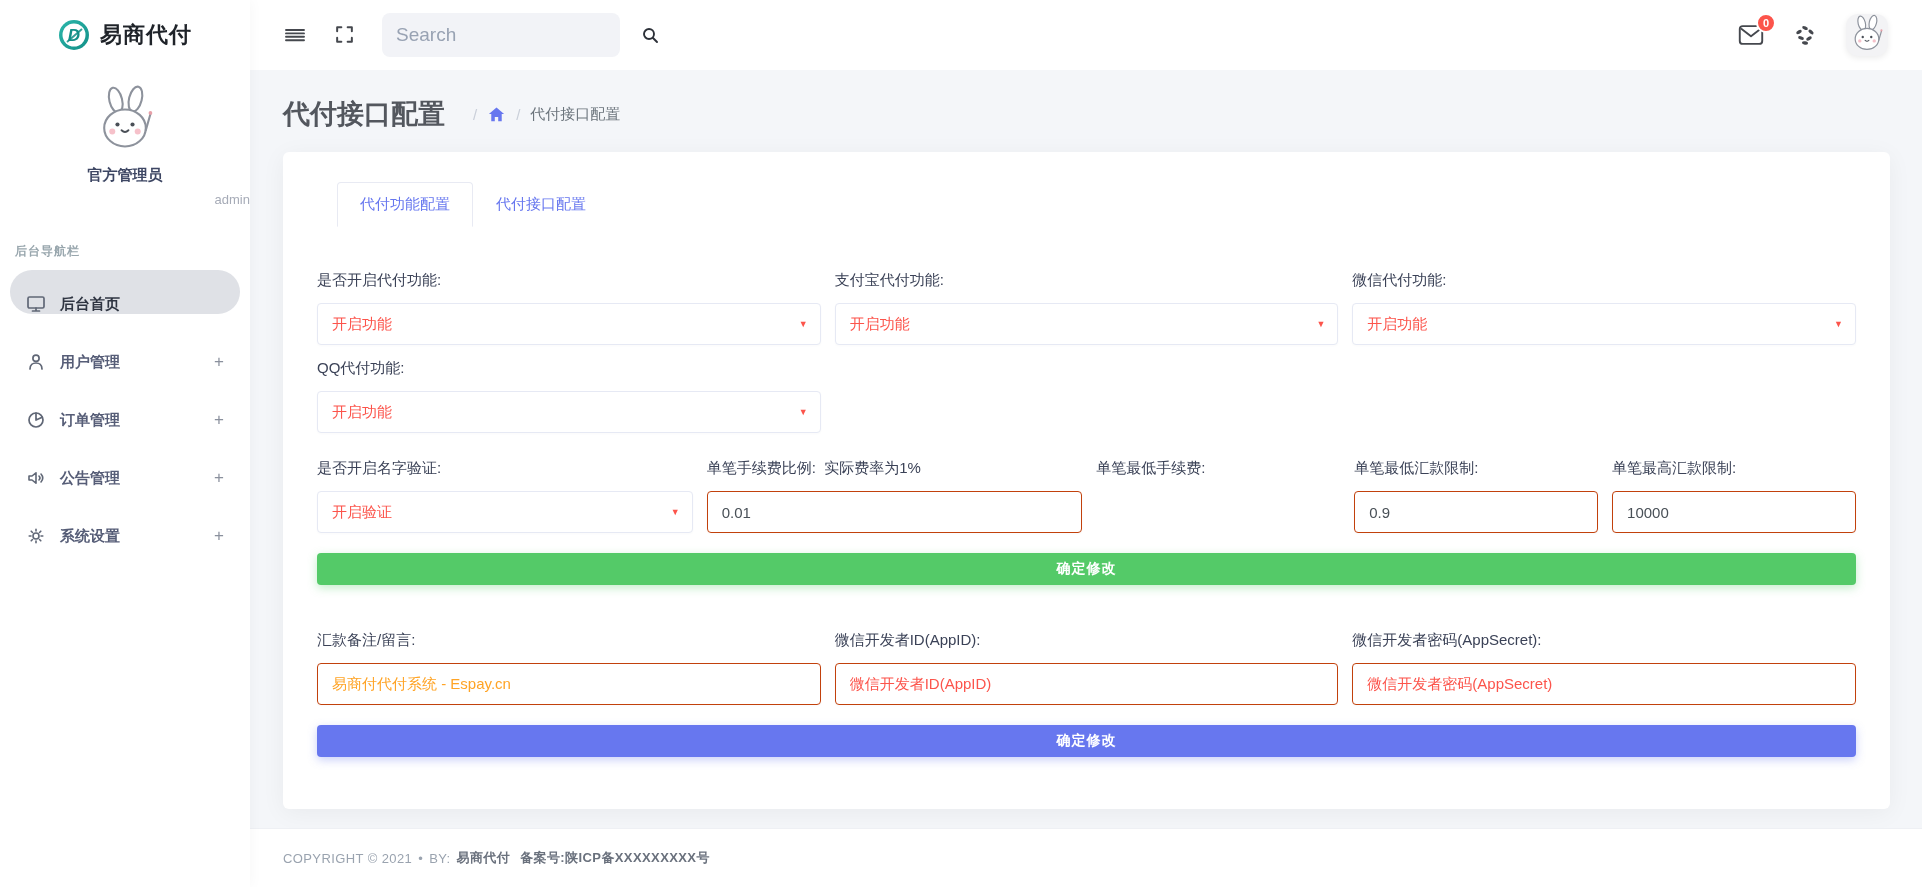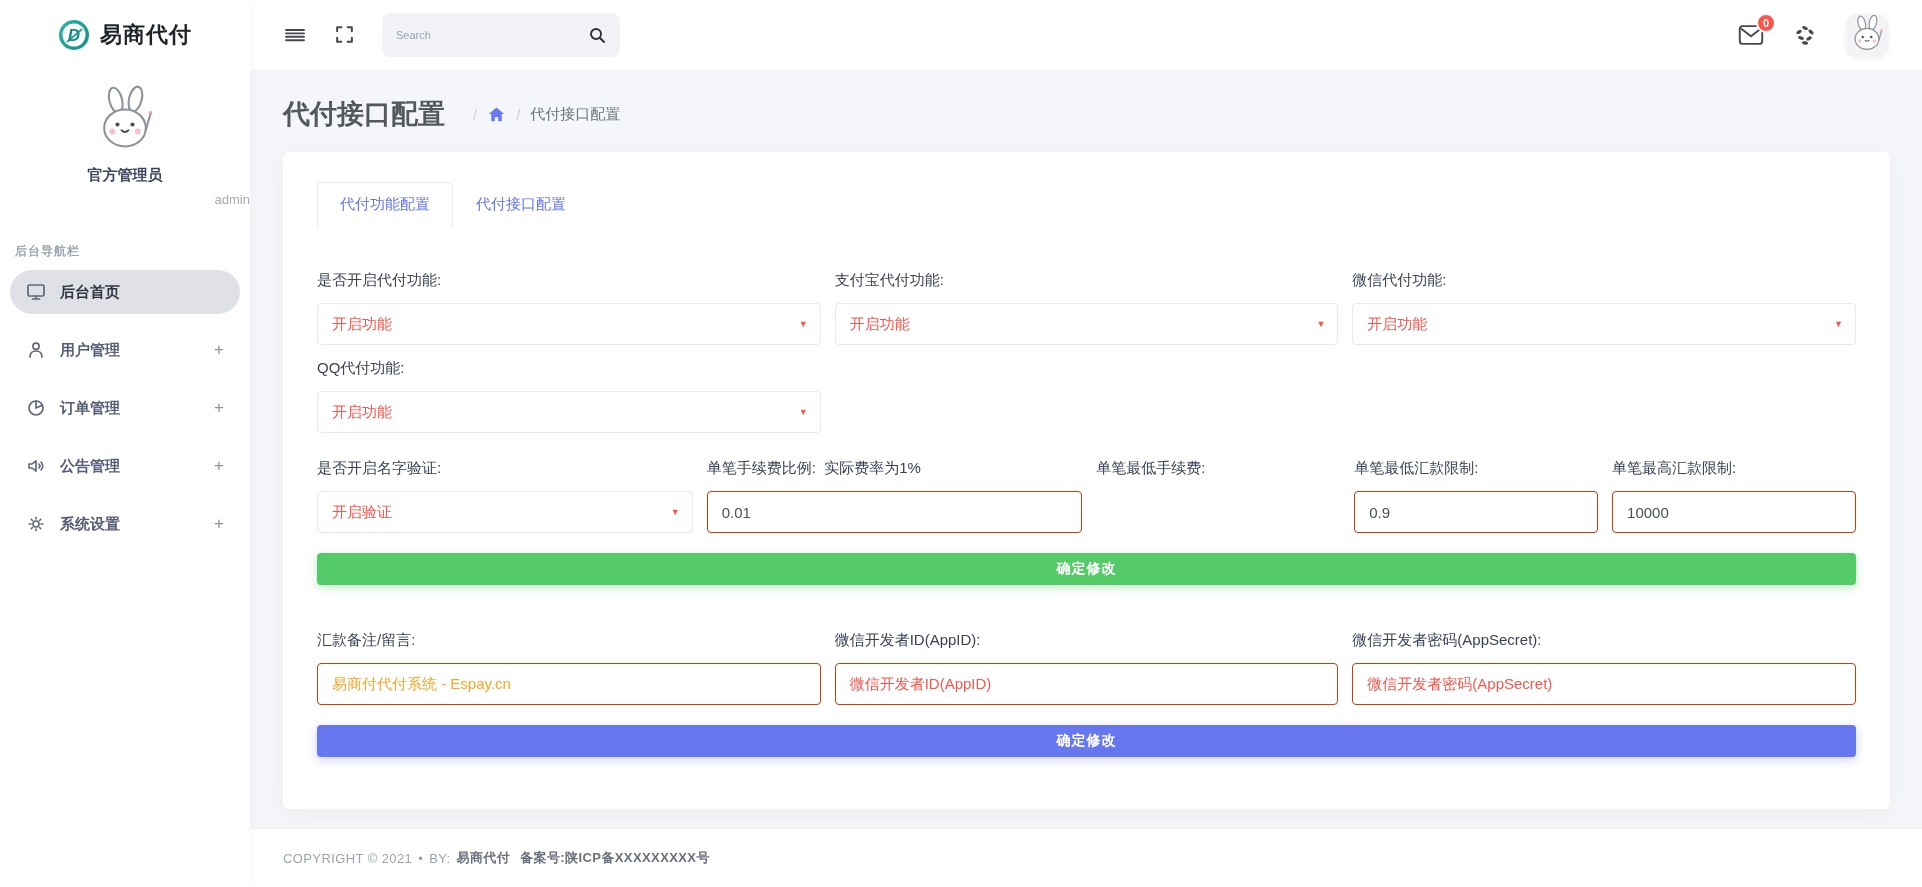--- a/index.html
+++ b/index.html
@@ -16,21 +16,21 @@
     background:#fff; z-index:5; box-shadow: 0 0 14px rgba(0,0,0,0.04);
   }
   .brand { height:70px; display:flex; align-items:center; justify-content:center; gap:10px; }
   .brand-name { font-size:22px; font-weight:bold; color:#1f2329; letter-spacing:1px; }
   .user-block { text-align:center; padding:14px 0 20px; }
   .user-avatar { width:74px; height:74px; margin:0 auto; }
   .user-name { font-size:15px; font-weight:bold; color:#3d4663; margin-top:8px; }
   .user-role { font-size:13px; color:#a6abb7; margin-top:7px;text-align:right; }
   .side-section { font-size:12px; font-weight:bold; color:#98a6ad; letter-spacing:1px; margin:16px 0 10px 15px; }
   .side-item {
-    display:flex; align-items:center; height:44px; margin:2px 10px;
+    display:flex; align-items:flex-end; height:44px; margin:2px 10px;
     padding:0 16px; border-radius:30px; cursor:pointer;
     font-size:15px; color:#565d77; font-weight:600;
   }
   .side-item.active { background:#dfe1e6; color:#2f3542; }
   .side-item + .side-item { margin-top:14px; }
   .side-icon { width:20px; height:20px; margin-right:14px; flex:0 0 auto; color:#606776; }
   .side-plus { margin-left:auto; font-size:17px; color:#8a909d; font-weight:400; }
   
   .topbar {
     position:absolute; left:250px; top:0; right:0; height:70px; background:#fff;
@@ -38,21 +38,21 @@
   }
   .tb-icon { width:22px; height:22px; color:#45484e; cursor:pointer; }
   .hamburger { margin-right:28px; }
   .fullscreen { margin-right:26px; }
   .search-box {
     width:238px; height:44px; background:#f2f3f7; border-radius:8px;
     display:flex; align-items:center; padding:0 14px;
   }
   .search-box input {
     flex:1; border:none; outline:none; background:transparent;
-    font-size:11px; color:#555; font-family:inherit;
+    font-size:19px; color:#555; font-family:inherit;
   }
   .search-box input::placeholder { color:#98a2b3; }
   .search-glyph { width:18px; height:18px; color:#2c3038; cursor:pointer; }
   .tb-right { margin-left:auto; display:flex; align-items:center; gap:28px; }
   .mail-wrap { position:relative; cursor:pointer; }
   .badge {
     position:absolute; top:-10px; right:-12px; min-width:20px; height:20px;
     background:#fc544b; border-radius:50%; color:#fff; font-size:11px; font-weight:bold;
     display:flex; align-items:center; justify-content:center; border:2px solid #fff;
   }
@@ -70,21 +70,21 @@
   .card {
     background:#fff; border-radius:6px; box-shadow:0 4px 24px rgba(0,0,0,0.05);
     padding:30px 34px 52px;
   }
   
   .tabs { display:flex; margin-bottom:44px; }
   .tab {
     padding:12px 22px; font-size:15px; color:#6777ef; cursor:pointer;
     border:1px solid transparent; border-radius:4px 4px 0 0;
   }
-  .tab.active { border-color:#e8eaf3; border-bottom-color:transparent; }
+  .tab.active { border-color:#e8eaf3; border-bottom-color:transparent;margin-left:20px; }
   
   .frow { display:grid; gap:14px; }
   .frow-4 { grid-template-columns:repeat(3,1fr); margin-bottom:26px; }
   .frow-5 { grid-template-columns:1.54fr 1.54fr 1fr 1fr 1fr; margin-bottom:20px; }
   .frow-3 { grid-template-columns:repeat(3,1fr); margin-bottom:20px; }
   .flabel { display:block; font-size:15px; color:#3b4257; margin-bottom:13px; white-space:pre; }
   .select {
     position:relative; height:42px; border:1px solid #e6e9f4; border-radius:4px;
     background:#fff; display:flex; align-items:center; padding:0 30px 0 14px;
     font-size:15px; cursor:pointer; box-shadow:0 1px 2px rgba(80,90,120,0.03);

